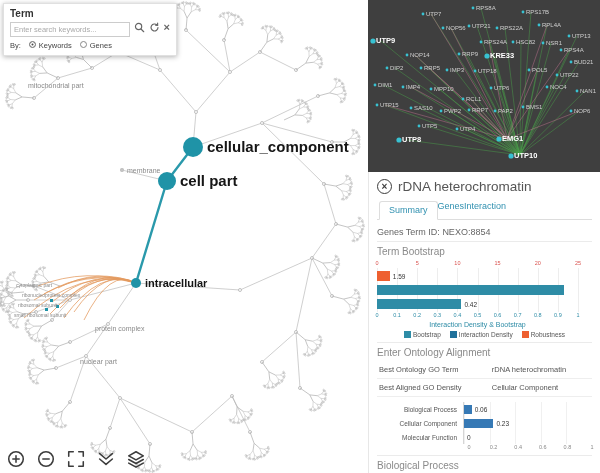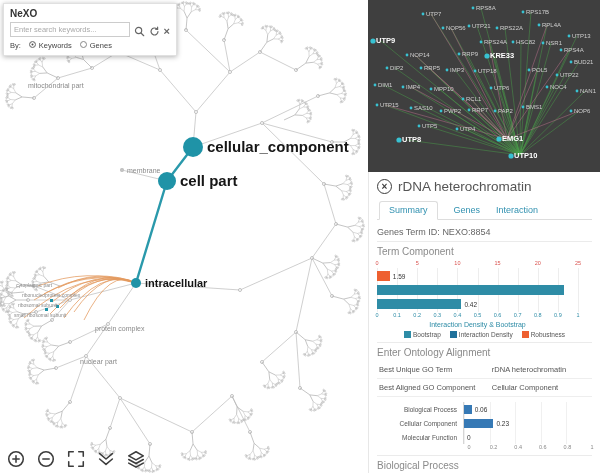--- a/index.html
+++ b/index.html
@@ -8,21 +8,21 @@
   #stage{position:relative;width:600px;height:473px;background:#fff;overflow:hidden}
 
   
   #tree-panel{position:absolute;left:0;top:0;width:368px;height:473px;background:#fff;overflow:hidden}
   #tree-svg{position:absolute;left:0;top:0}
 
   
   #search-panel{position:absolute;top:3px;left:3px;width:174px;background:#fff;border:1px solid #e0e0e0;
     box-shadow:0 1px 5px rgba(0,0,0,.3);padding:4px 6px 5px;z-index:5}
   .sp-title{font-size:10px;font-weight:bold;color:#333;margin-bottom:3px}
-  .sp-row{display:flex;align-items:flex-end;gap:4px}
+  .sp-row{display:flex;align-items:flex-start;gap:4px}
   .sp-input{flex:1;min-width:0;height:15px;border:1px solid #ccc;font-size:7.5px;padding:0 3px;color:#333;
     font-family:"Liberation Sans",sans-serif}
   .sp-input::placeholder{color:#aaa}
   .sp-ic{display:inline-flex;cursor:pointer}
   .sp-ic svg{width:11px;height:11px;stroke:#666;fill:none;stroke-width:1.3;stroke-linecap:round}
   .xic{font-size:11px;color:#666;line-height:1;font-weight:bold}
   .sp-row2{display:flex;align-items:center;gap:8px;margin-top:4px;font-size:7.5px;color:#444}
   .radio{display:inline-flex;align-items:flex-start;cursor:pointer}
   .rdot{display:inline-block;width:7px;height:7px;border:1px solid #888;border-radius:50%;margin-right:3px;background:#fff}
   .rdot.sel{background:#4a4a4a;box-shadow:inset 0 0 0 1.5px #fff}
@@ -36,21 +36,21 @@
   #network-panel{position:absolute;left:368px;top:0;width:232px;height:172px;overflow:hidden}
   #net-svg{position:absolute;left:0;top:0}
 
   
   #detail-panel{position:absolute;left:368px;top:172px;width:232px;height:301px;background:#fff;
     border-left:1px solid #e7e7e7;padding:6px 8px 0;overflow:hidden}
   .dp-header{display:flex;align-items:center;gap:6px;margin:1px 0 7px}
   .close-btn{width:15px;height:15px;min-width:15px;border:1.5px solid #3c3c3c;border-radius:50%;color:#3c3c3c;
     font-size:10px;font-weight:bold;display:flex;align-items:center;justify-content:center;line-height:1;cursor:pointer}
   .dp-title{font-size:13.5px;color:#555}
-  .tabs{display:flex;align-items:flex-end;gap:16px;border-bottom:1px solid #ddd;padding-left:2px}
+  .tabs{display:flex;align-items:flex-start;border-bottom:1px solid #ddd;padding-left:2px}
   .tab{font-size:9px;color:#3191b0;padding-bottom:4px;cursor:pointer}
   .tab.active{border:1px solid #ddd;border-bottom:1px solid #fff;border-radius:3px 3px 0 0;padding:3px 9px 4px;margin-bottom:-1px}
   .uniq{font-size:9px;color:#666;margin:7px 0 3px}
   .rule{border:0;border-top:1px solid #ebebeb;margin:4px 0}
   .sec-title{font-size:10px;color:#8a8a8a;margin:3px 0 3px}
   .c1-axis{position:relative;height:7px;margin:0 14px 1px 0;font-size:5.5px}
   .c1-axis span{position:absolute;top:0;transform:translateX(-50%)}
   #c1-plot{position:relative;margin-right:14px;padding:1px 0}
   .gl{position:absolute;top:0;bottom:0;width:1px;background:#ededed}
   .bar-row{position:relative;height:14px;display:flex;align-items:center}
@@ -1748,21 +1748,21 @@
           <circle cx="167" cy="181" r="9" fill="#1f93a7"></circle>
           <text x="180" y="186.25" font-size="15" font-weight="bold" fill="#151515">cell part</text>
         </g>
         <g>
           <circle cx="136" cy="283" r="5" fill="#1f93a7"></circle>
           <text x="145" y="286.85" font-size="11" font-weight="bold" fill="#151515">intracellular</text>
         </g>
       </svg>
 
     <div id="search-panel">
-      <div class="sp-title">NeXO</div>
+      <div class="sp-title">Term</div>
       <div class="sp-row">
         <input class="sp-input" placeholder="Enter search keywords..." style="">
         <span class="sp-ic">
           <svg viewBox="0 0 12 12">
               <circle cx="5" cy="5" r="3.4"></circle>
               <line x1="7.6" y1="7.6" x2="10.6" y2="10.6"></line>
             </svg>
         </span>
         <span class="sp-ic">
           <svg viewBox="0 0 12 12">
@@ -1970,21 +1970,21 @@
     </div>
     <div class="tabs" id="tabs">
         <div class="tab active">Summary</div>
         <div class="tab">Genes</div>
         <div class="tab">Interaction</div>
       </div>
     <div class="uniq">
       <span>Genes Term ID:</span> <span>NEXO:8854</span>
     </div>
     <hr class="rule">
-    <div class="sec-title">Term Component</div>
+    <div class="sec-title">Term Bootstrap</div>
     <div class="c1-axis" id="c1-top">
         <span style="left: 0%; color: rgb(217, 83, 79);">0</span>
         <span style="left: 20%; color: rgb(217, 83, 79);">5</span>
         <span style="left: 40%; color: rgb(217, 83, 79);">10</span>
         <span style="left: 60%; color: rgb(217, 83, 79);">15</span>
         <span style="left: 80%; color: rgb(217, 83, 79);">20</span>
         <span style="left: 100%; color: rgb(217, 83, 79);">25</span>
       </div>
     <div id="c1-plot">
         <i class="gl" style="left: 0%;"></i>
@@ -2026,25 +2026,25 @@
     <div class="c1-xlabel" id="c1-xlabel" style="color: rgb(46, 140, 166);">Interaction Density &amp; Bootstrap</div>
     <div id="c1-legend">
         <span class="lg-item"><i class="sw" style="background: rgb(46, 140, 166);"></i>Bootstrap</span>
         <span class="lg-item"><i class="sw" style="background: rgb(32, 113, 155);"></i>Interaction Density</span>
         <span class="lg-item"><i class="sw" style="background: rgb(238, 96, 48);"></i>Robustness</span>
       </div>
     <hr class="rule">
     <div class="sec-title">Enter Ontology Alignment</div>
     <div id="al-rows">
         <div class="al-row">
-          <span class="al-key">Best Unique GO Term</span>
+          <span class="al-key">Best Ontology GO Term</span>
           <span class="al-val">rDNA heterochromatin</span>
         </div>
         <div class="al-row">
-          <span class="al-key">Best Aligned GO Component</span>
+          <span class="al-key">Best Aligned GO Density</span>
           <span class="al-val">Cellular Component</span>
         </div>
       </div>
     <div id="c2-rows">
         <div class="c2-row">
           <span class="c2-label">Biological Process</span>
           <span class="c2-plot">
             <i class="c2-bar" style="width: 6%; background: rgb(54, 121, 181);"></i>
             <span class="bar-val">0.06</span>
           </span>

